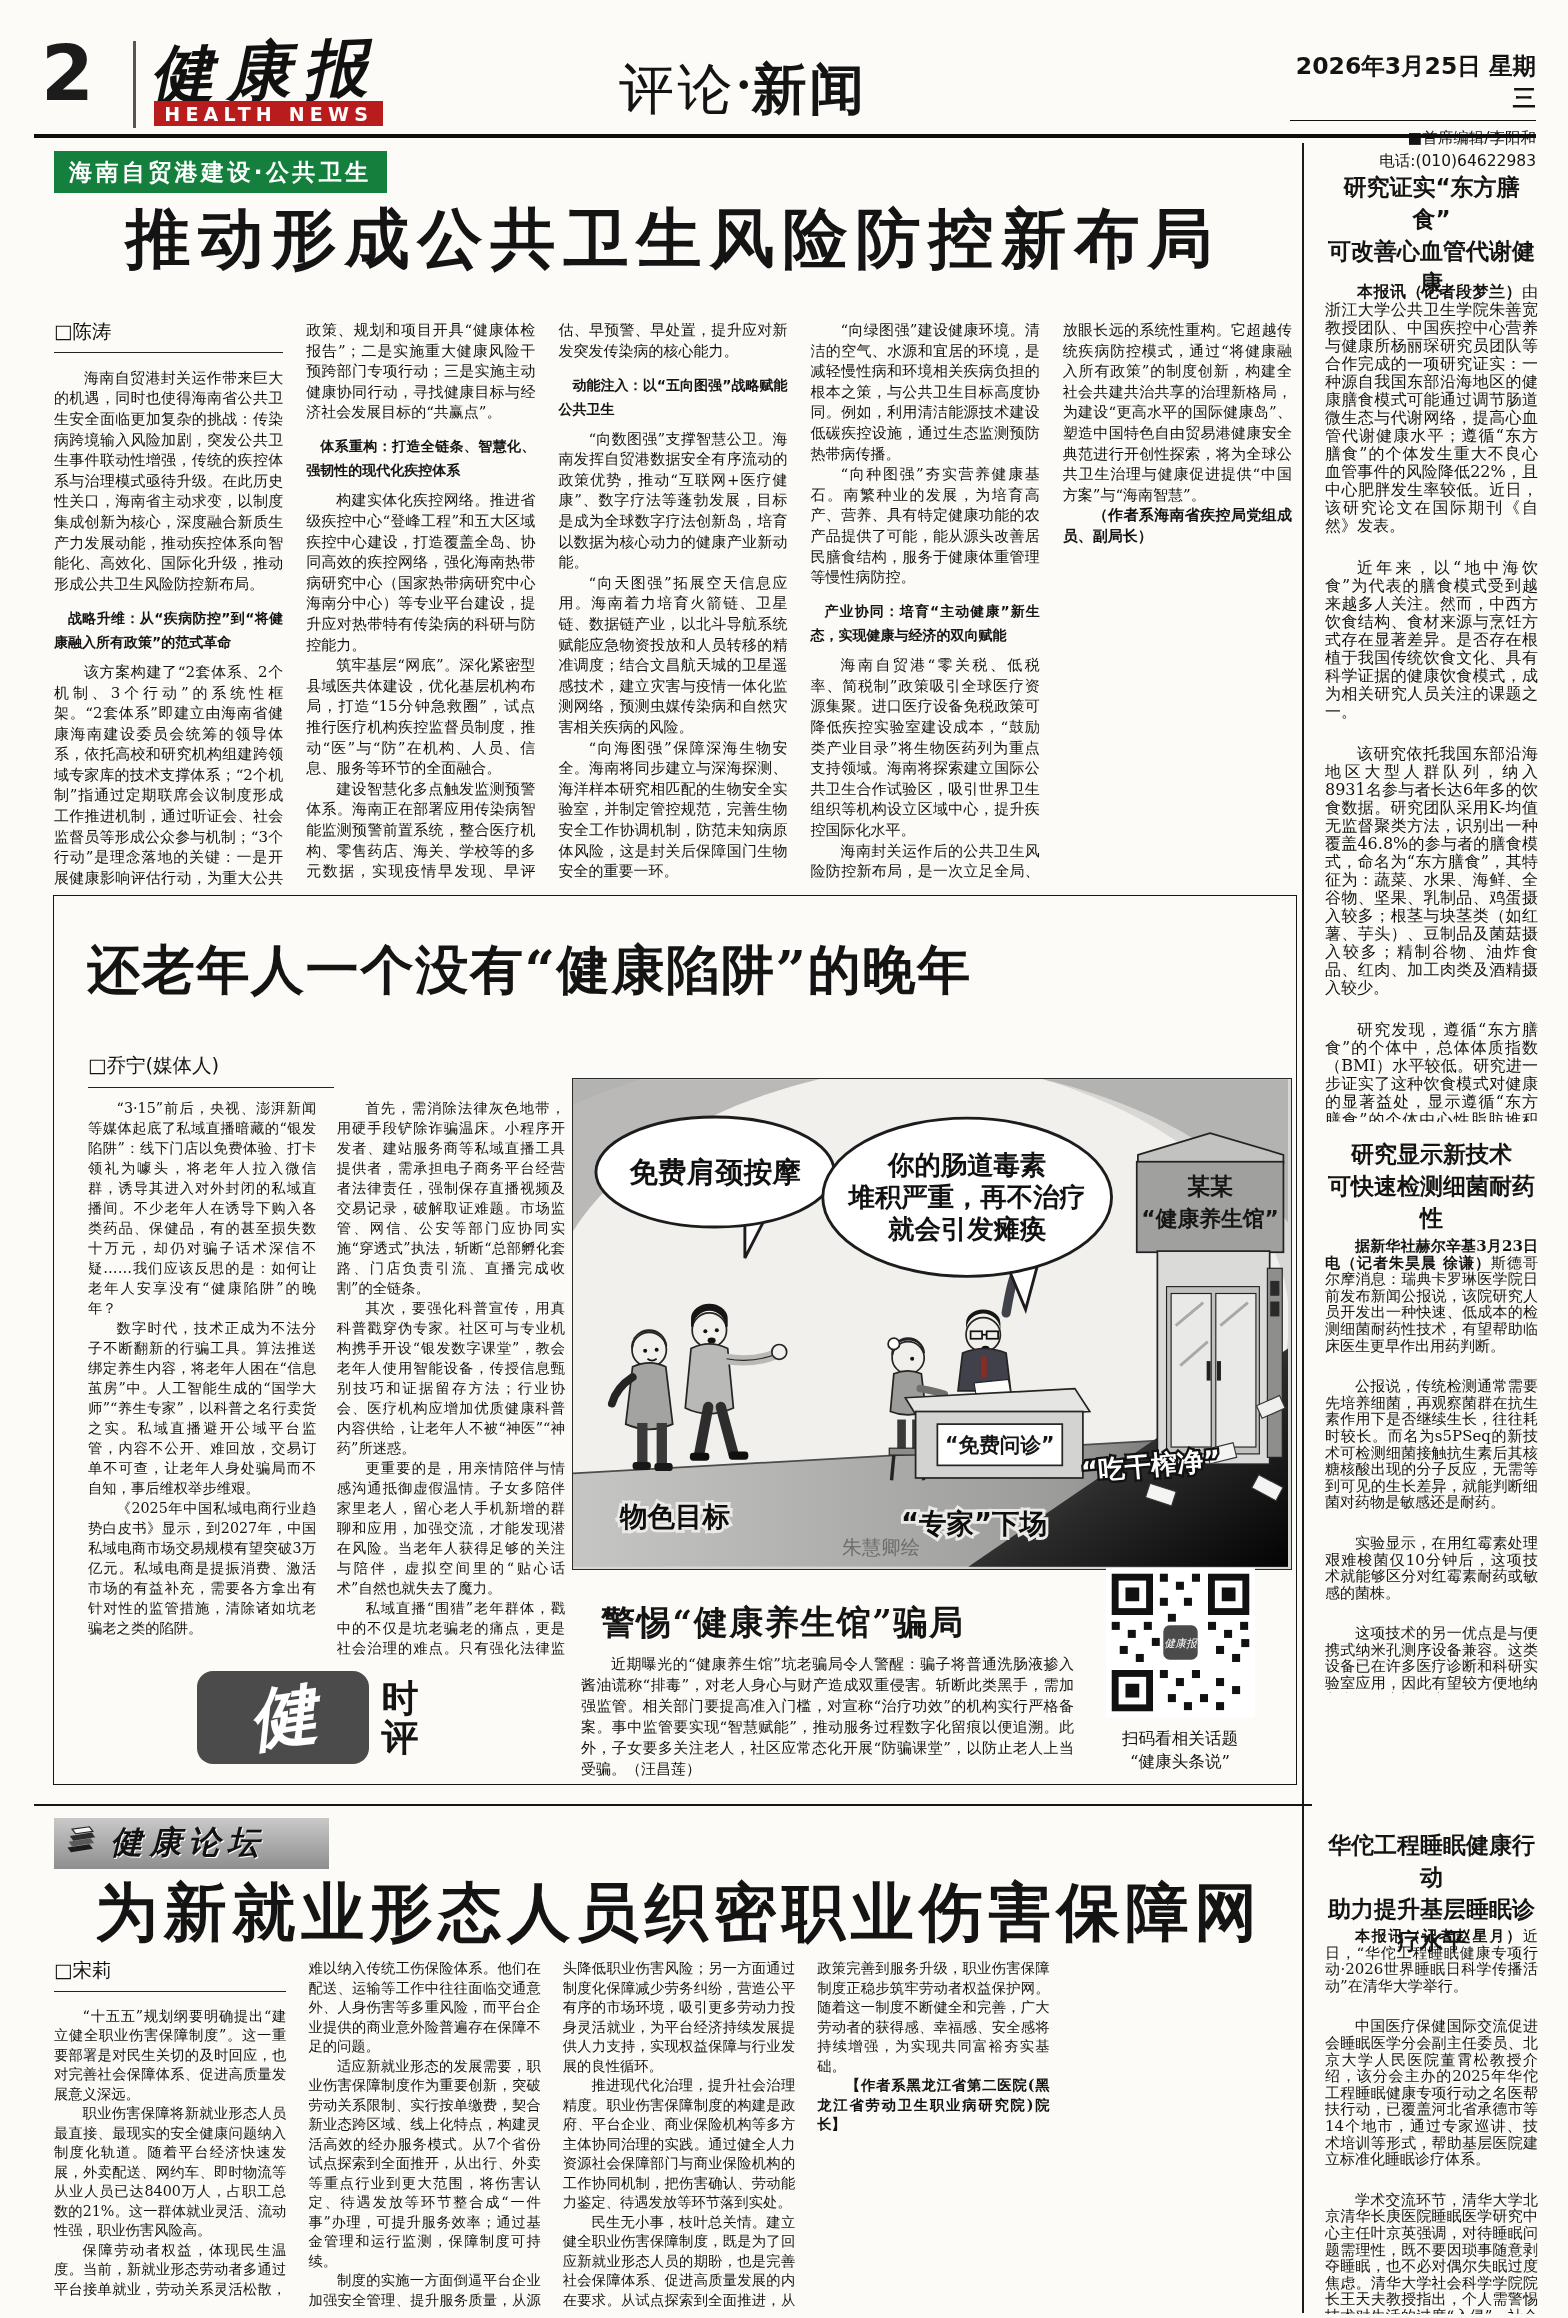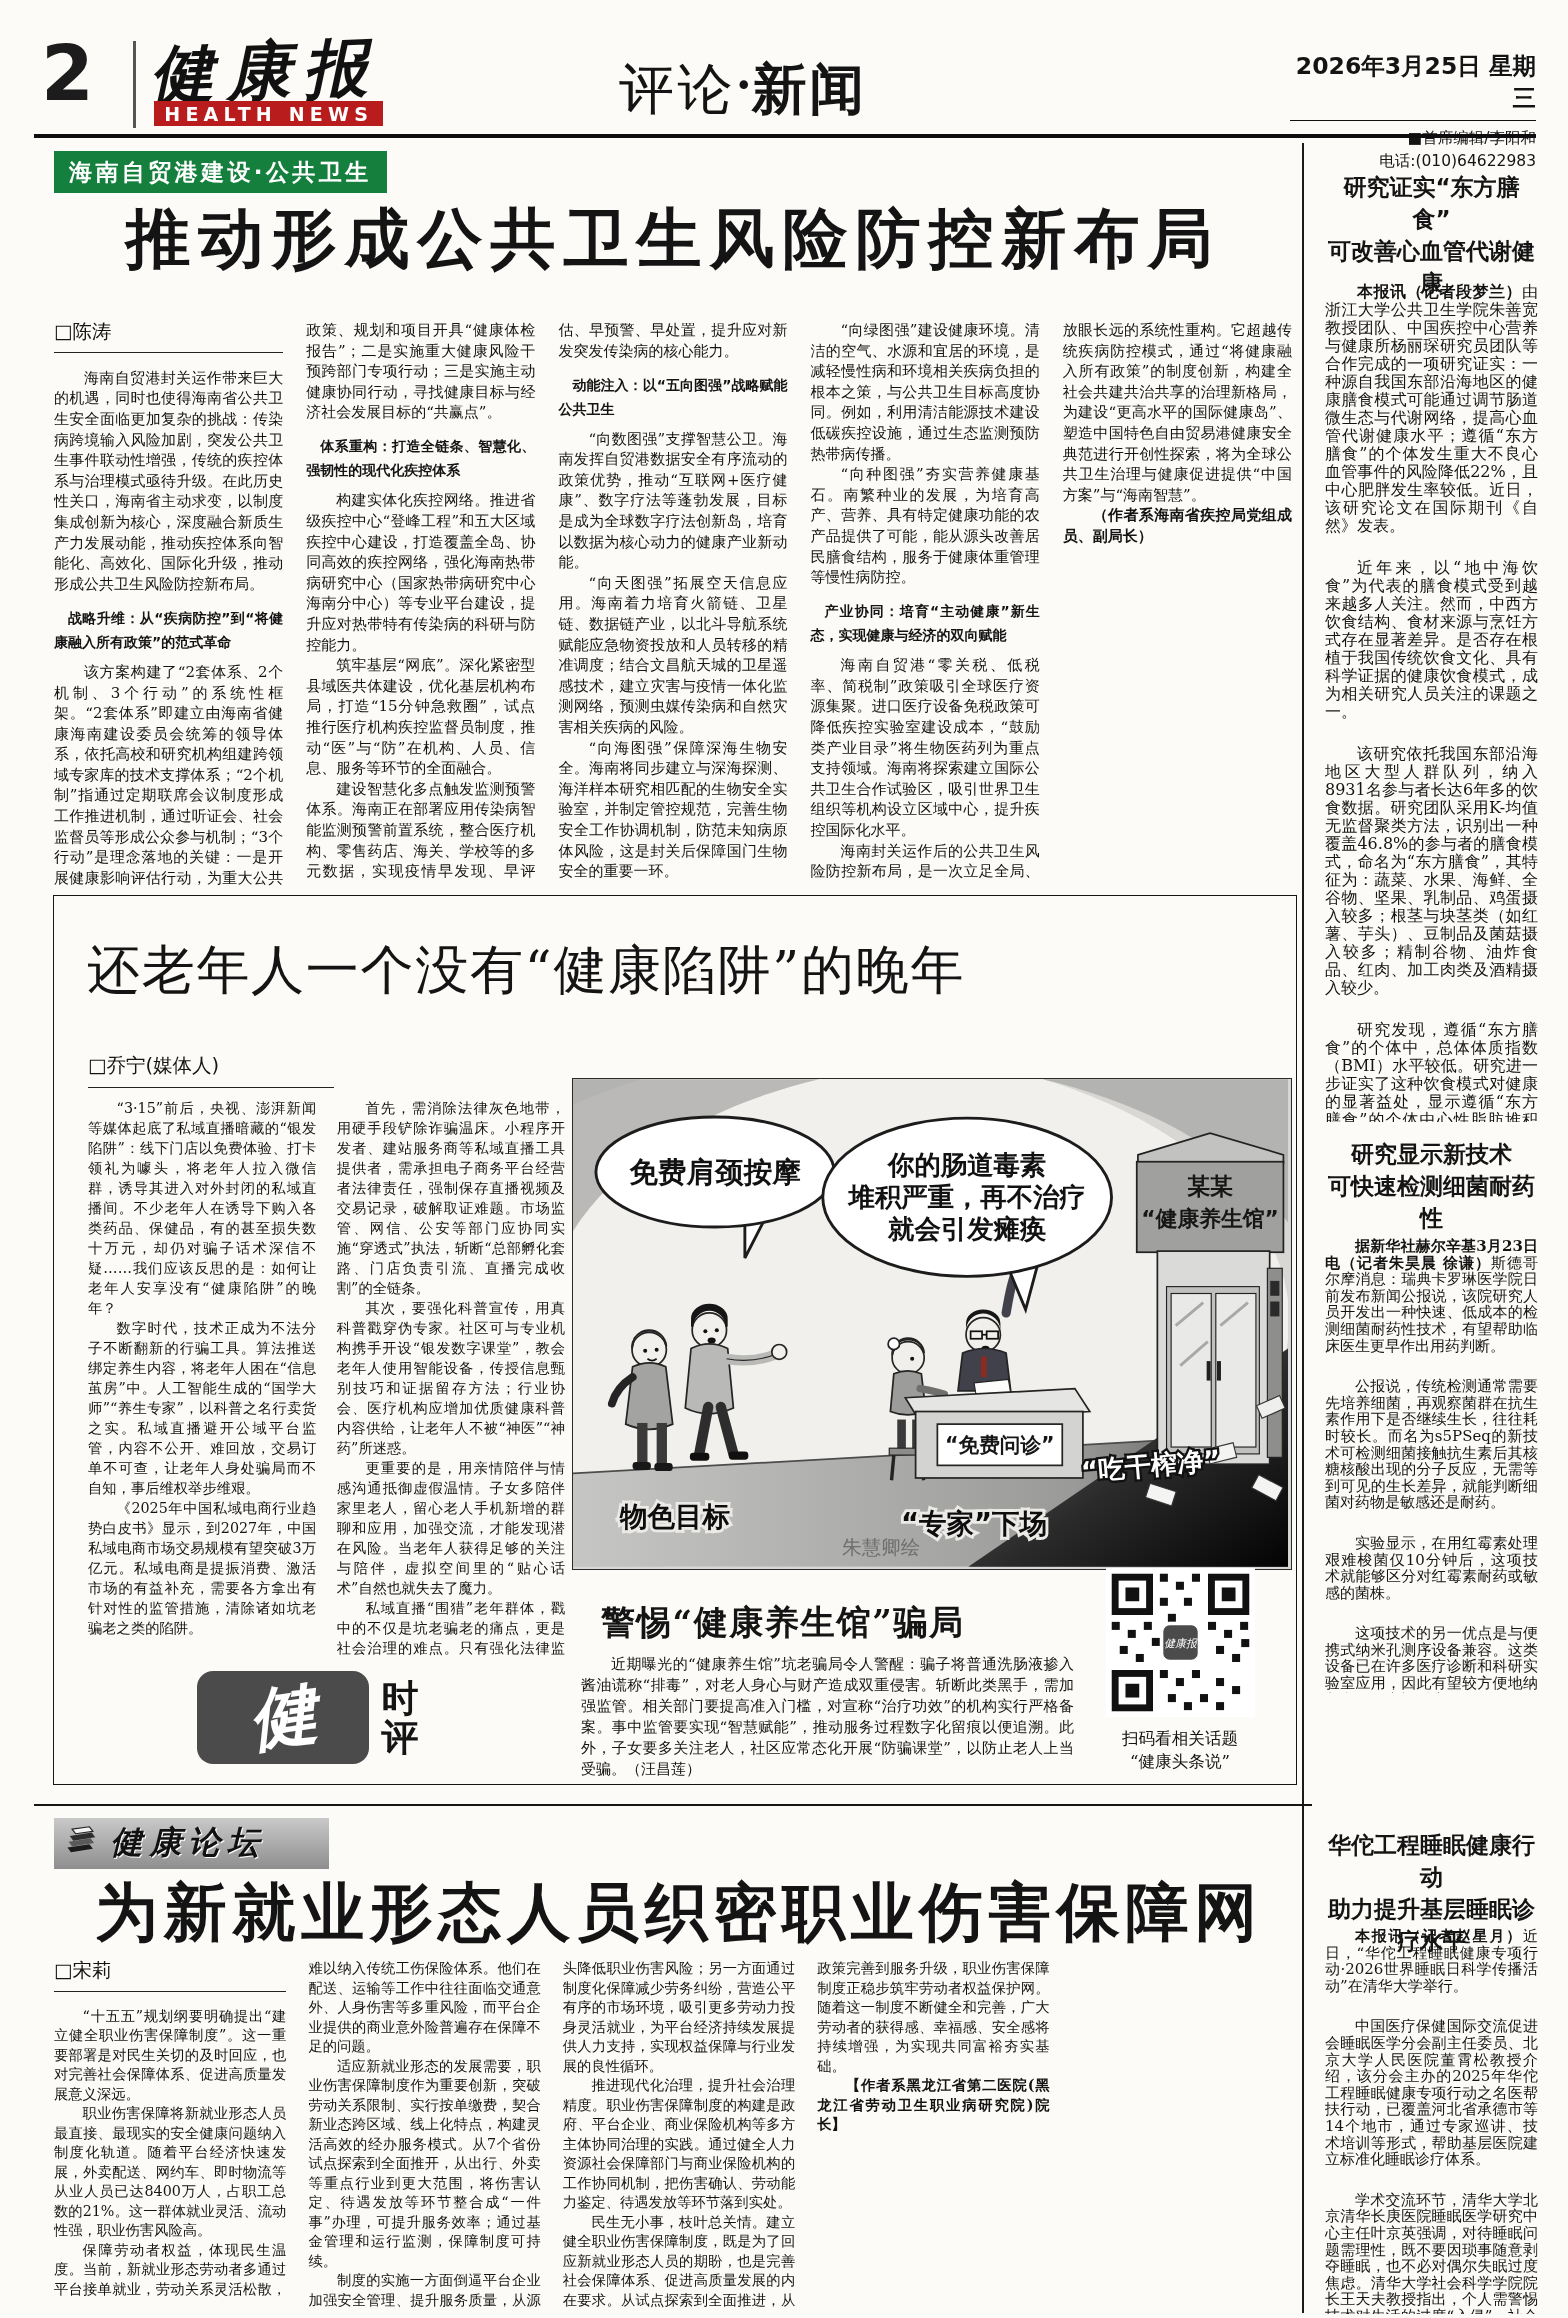--- a/index.html
+++ b/index.html
@@ -28,21 +28,21 @@
   .lead-cols{left:54px;top:320px;width:1238px;height:569px;column-count:5;column-gap:23px;font-size:15px;line-height:20.6px;}
   .p{margin:0;text-indent:2em;}
   .subhead{font-family:"DejaVu Sans","Liberation Sans",sans-serif;font-weight:bold;font-size:14px;line-height:24px;margin:11.5px 0 8px;text-indent:1em;break-inside:avoid;}
   .author-block{margin:2.3px 0 15px;break-inside:avoid;}
   .author-name{font-family:"DejaVu Sans","Liberation Sans",sans-serif;font-size:19.5px;}
   .author-rule{border-bottom:1.7px solid #222;margin-top:8px;}
   .byline{font-weight:bold;}
   .v-divider{left:1302px;top:143px;width:1.7px;height:2170px;background:#1a1a1a;}
   
   .mid-box{left:53px;top:895px;width:1242px;height:888px;border:1.7px solid #161616;}
-  .elder-headline{left:33px;top:39px;font-weight:normal;font-size:53px;letter-spacing:1.7px;white-space:nowrap;}
+  .elder-headline{left:33px;top:39px;font-weight:bold;font-size:53px;letter-spacing:1.7px;white-space:nowrap;}
   .elder-author{left:34px;top:156px;width:246px;}
   .elder-cols{left:34px;top:202px;width:477px;height:573px;column-count:2;column-gap:20.6px;font-size:14.3px;line-height:20px;}
   .cartoon{left:518px;top:182px;width:718px;height:490px;border:1.1px solid #2a2a2a;background:#d7d7d7;}
   .review-caption{left:547px;top:704px;font-weight:bold;font-size:34px;letter-spacing:1.7px;}
   .review-text{left:527px;top:758px;width:493px;font-size:15px;line-height:21px;text-align:justify;}
   .qr-wrap{left:1040px;top:672px;width:172px;text-align:center;}
   .qr-caption{font-size:16.6px;line-height:23px;margin-top:8px;}
   .shiping{left:143px;top:775px;display:flex;align-items:center;gap:12.6px;}
   .shiping-box{width:172px;height:93px;background:#4b4b4b;border-radius:16px;display:flex;align-items:center;justify-content:center;}
   .shiping-glyph{color:#fff;font-style:italic;font-weight:bold;font-size:68px;transform:rotate(-8deg);}

